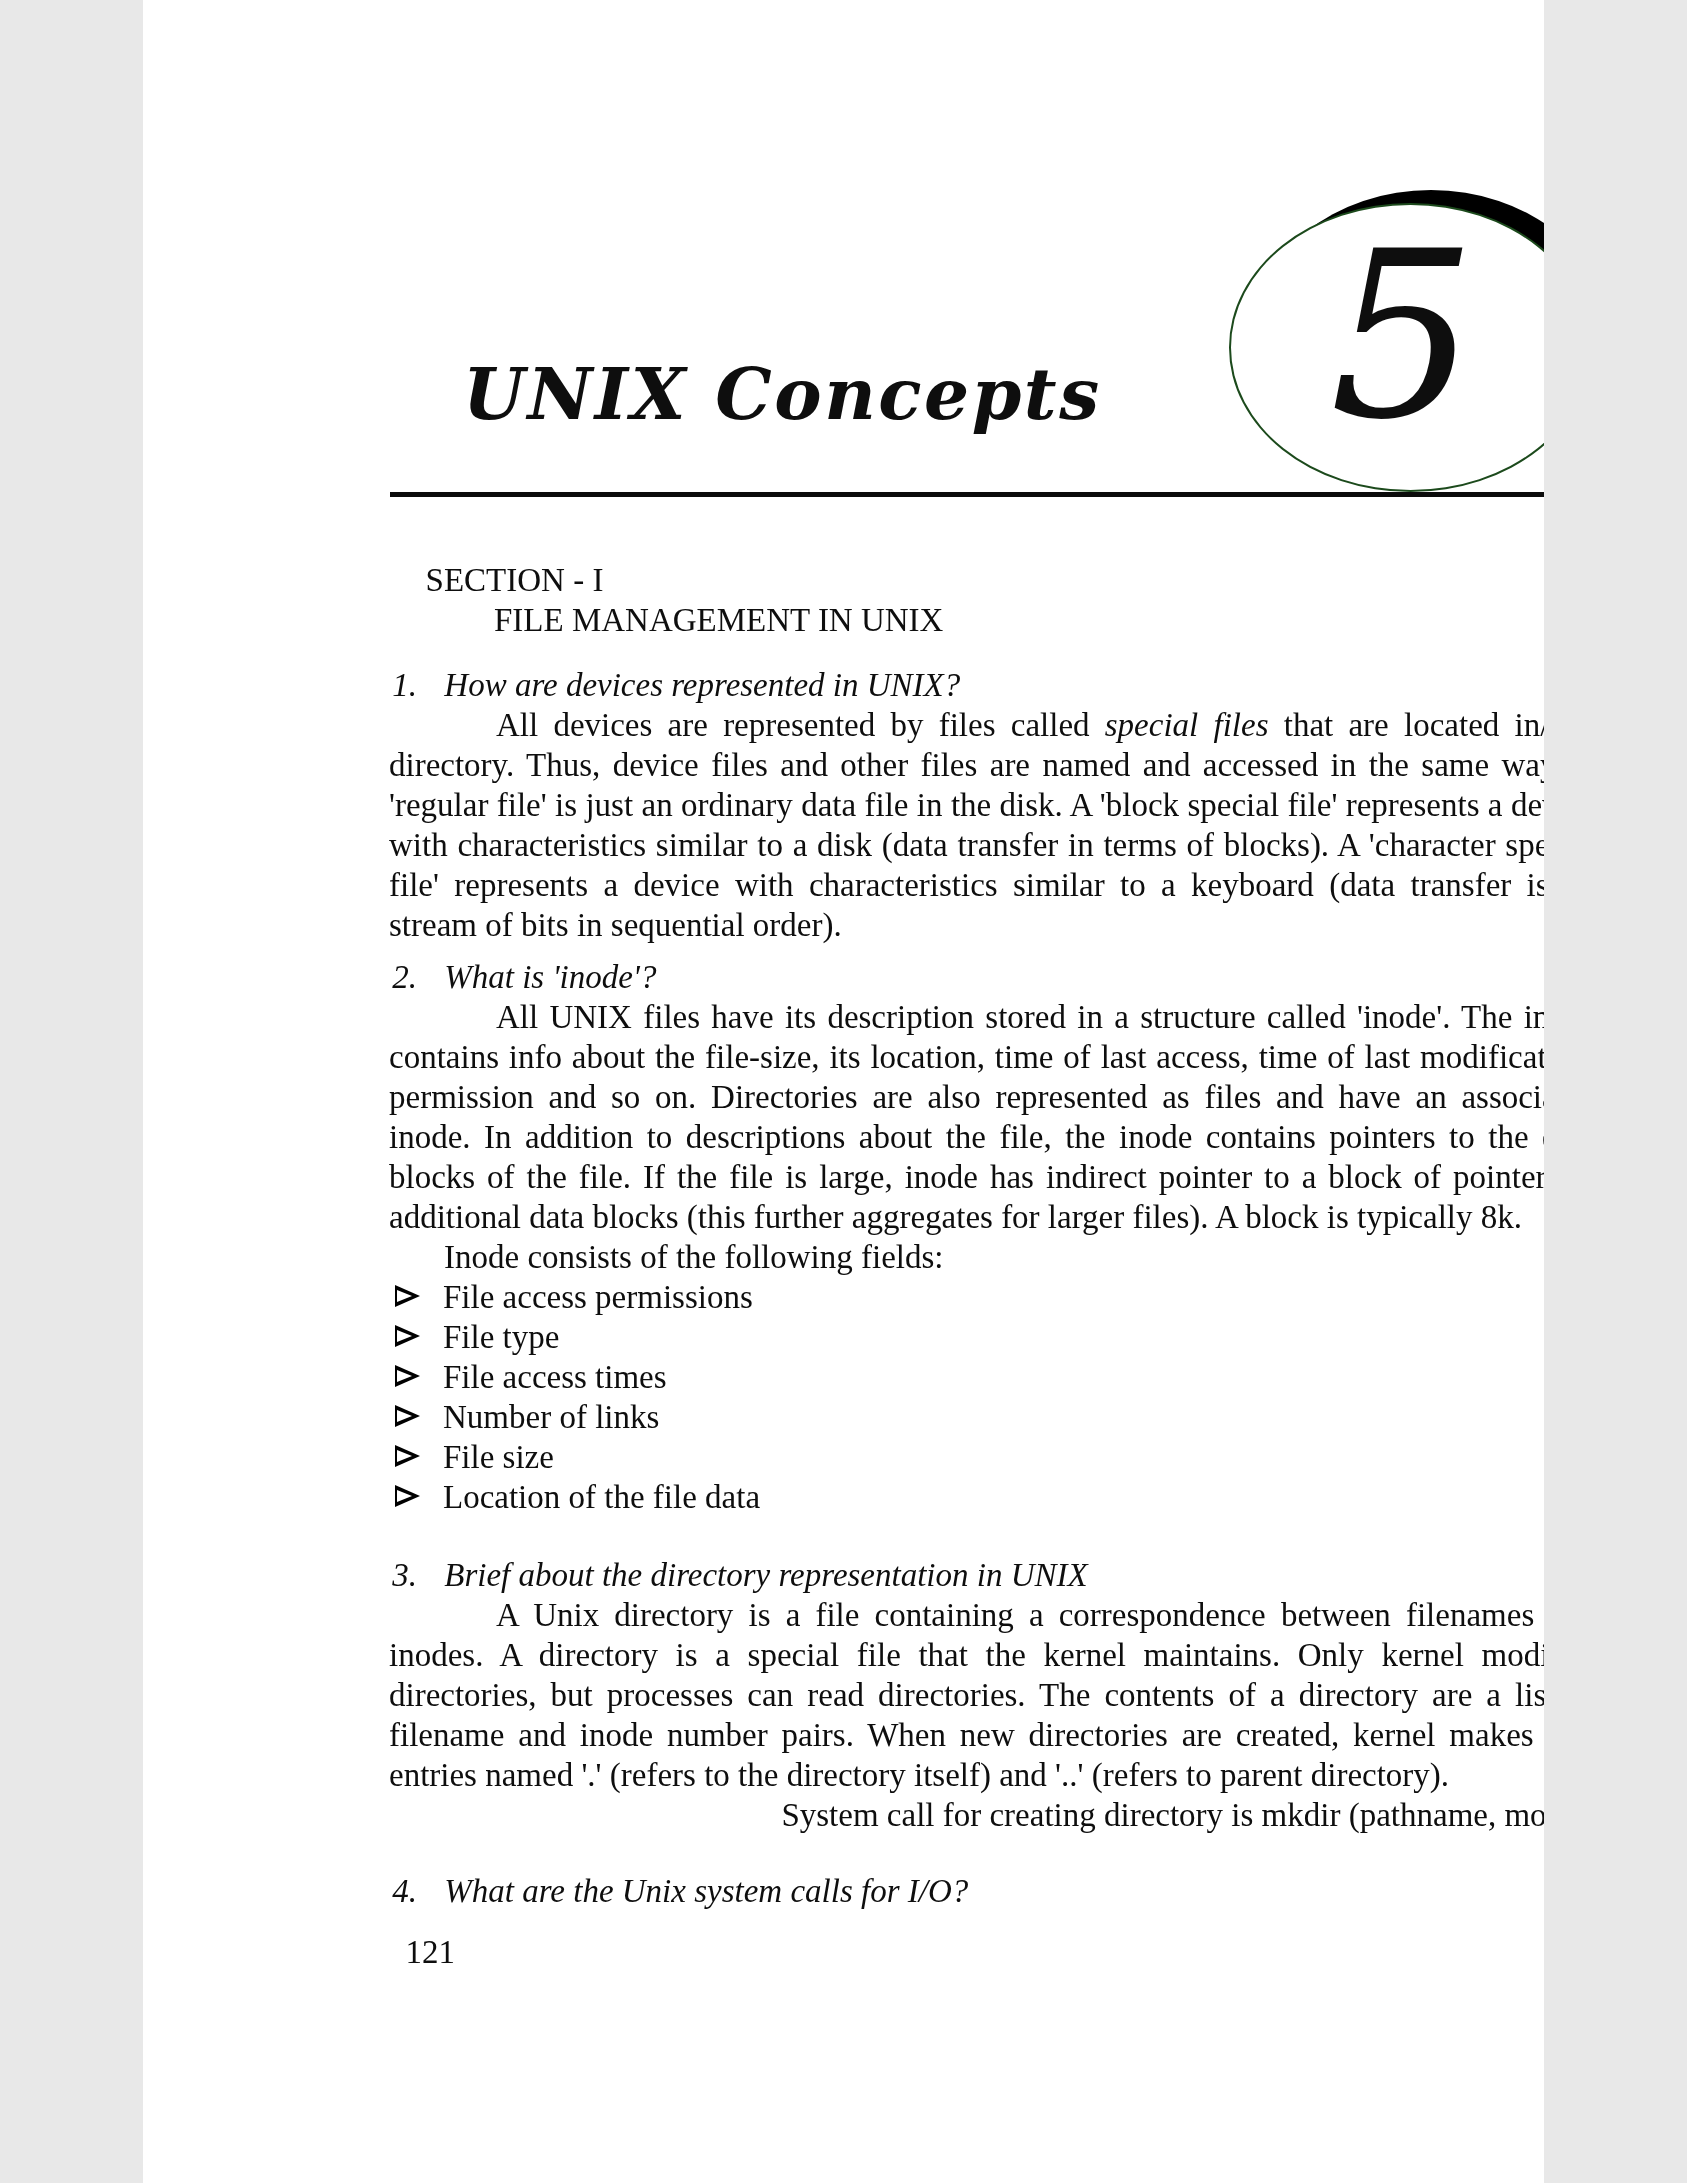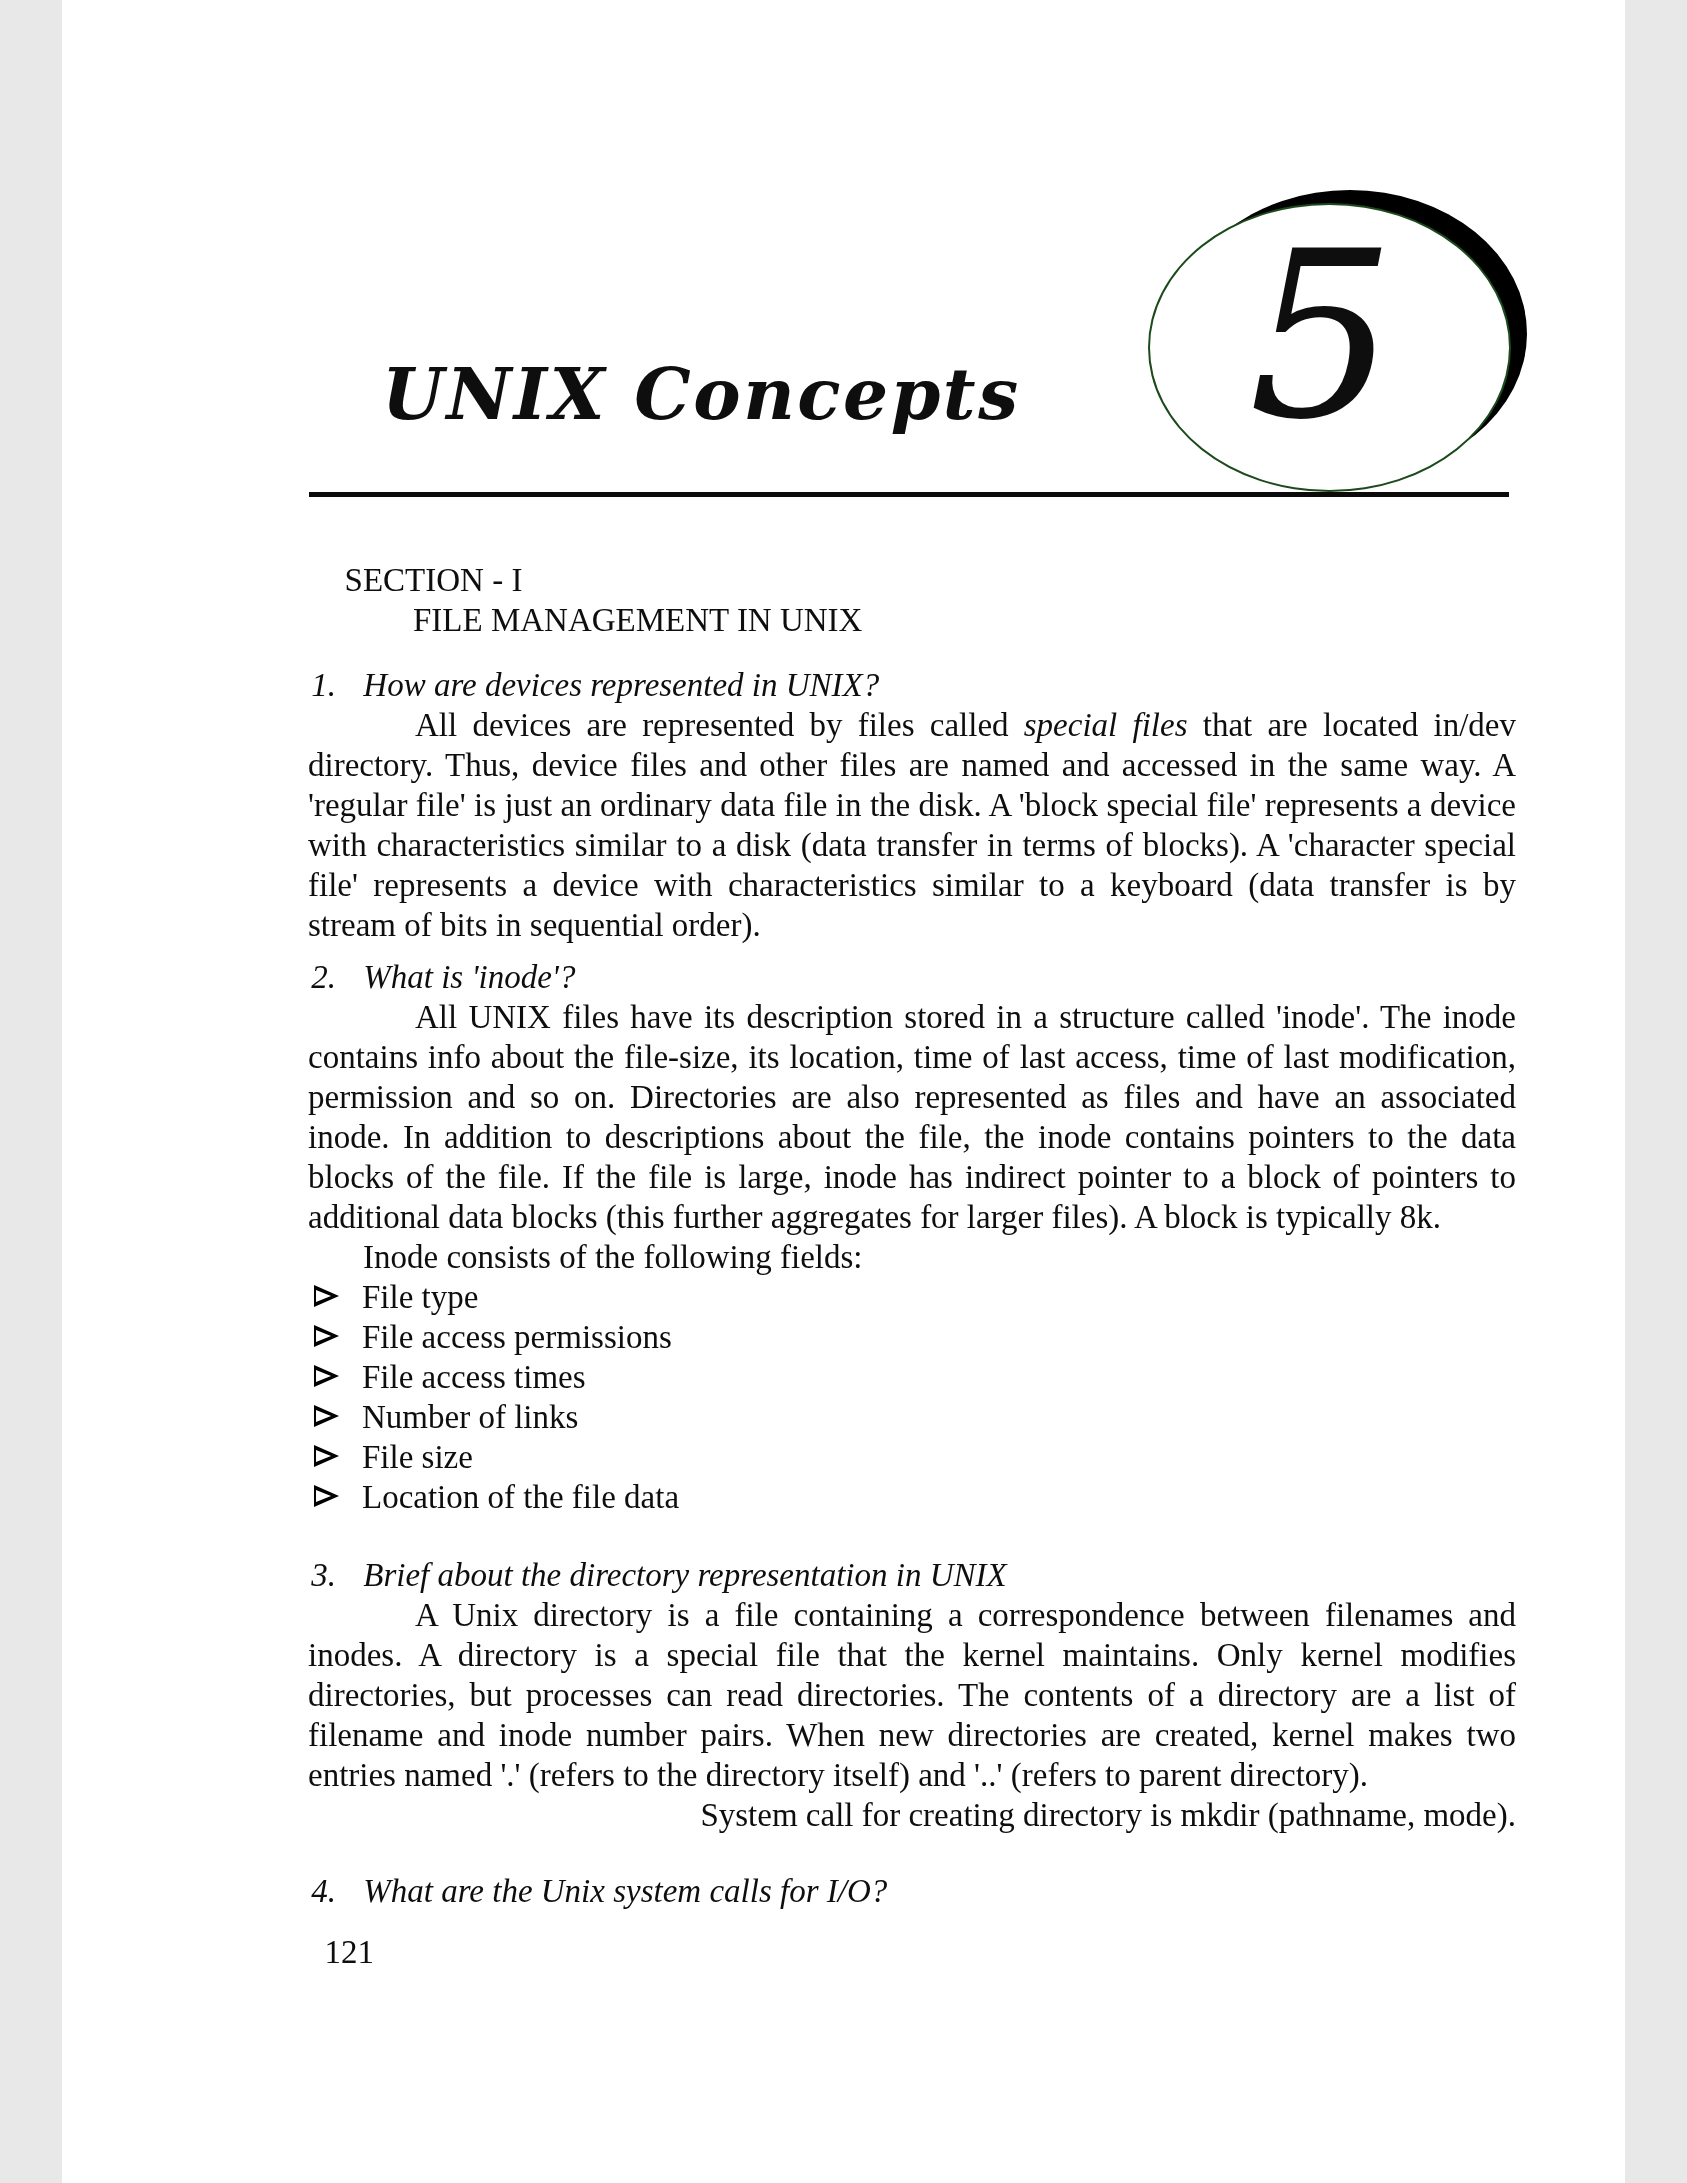--- a/index.html
+++ b/index.html
@@ -1,17 +1,17 @@
 <!DOCTYPE html>
 <html style="font-size:13px"><head>
 <meta charset="utf-8">
 <style>
   html,body { margin:0; padding:0; background:#e8e8e8; }
   .page {
-    position:relative; width:1563px; height:2183px; background:#ffffff;
+    position:relative; width:1401px; height:2183px; background:#ffffff;
     font-family:"Liberation Serif", serif; color:#0e0e0e; overflow:hidden;
     margin:0 auto;
   }
   
   .page-title {
     position:absolute; left:320px; top:359px;
     font-family:"DejaVu Serif", serif; font-style:italic; font-weight:700;
     font-size:71px; line-height:1; letter-spacing:2.5px; white-space:nowrap;
   }
   .chapter-badge { position:absolute; left:1086px; top:188px; width:383px; height:309px; }
@@ -101,28 +101,28 @@
     </div>
     <p class="answer-paragraph">All UNIX files have its description stored in a structure called 'inode'. The inode contains info about the file-size, its location, time of last access, time of last modification, permission and so on. Directories are also represented as files and have an associated inode. In addition to descriptions about the file, the inode contains pointers to the data blocks of the file. If the file is large, inode has indirect pointer to a block of pointers to additional data blocks (this further aggregates for larger files). A block is typically 8k.</p>
     <div class="list-intro">Inode consists of the following fields:</div>
 
     <ul class="bullet-list">
       <li class="bullet-item">
         <span class="arrow-bullet">
             <span class="arrow-tri-outer"></span>
             <span class="arrow-tri-inner"></span>
           </span>
-        <span>File type</span>
+        <span>File access permissions</span>
       </li>
       <li class="bullet-item">
         <span class="arrow-bullet">
             <span class="arrow-tri-outer"></span>
             <span class="arrow-tri-inner"></span>
           </span>
-        <span>File access permissions</span>
+        <span>File type</span>
       </li>
       <li class="bullet-item">
         <span class="arrow-bullet">
             <span class="arrow-tri-outer"></span>
             <span class="arrow-tri-inner"></span>
           </span>
         <span>File access times</span>
       </li>
       <li class="bullet-item">
         <span class="arrow-bullet">

